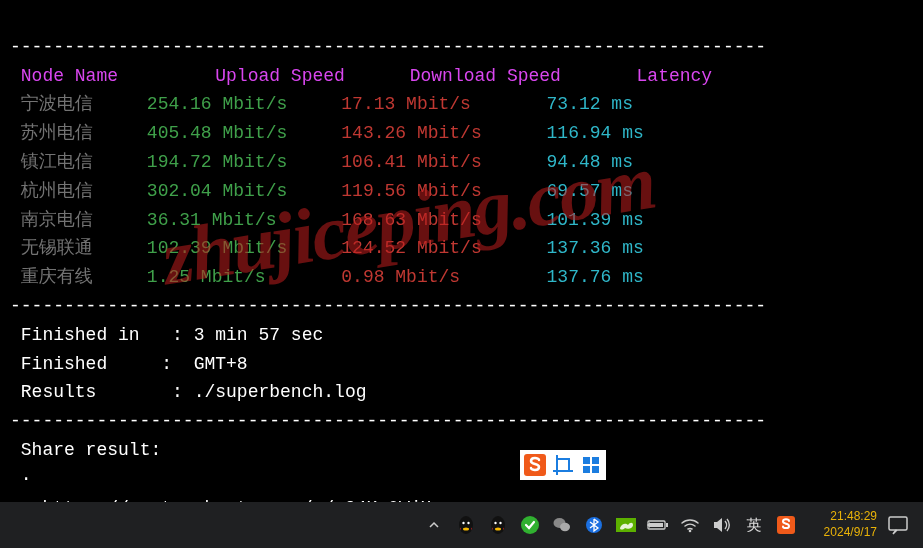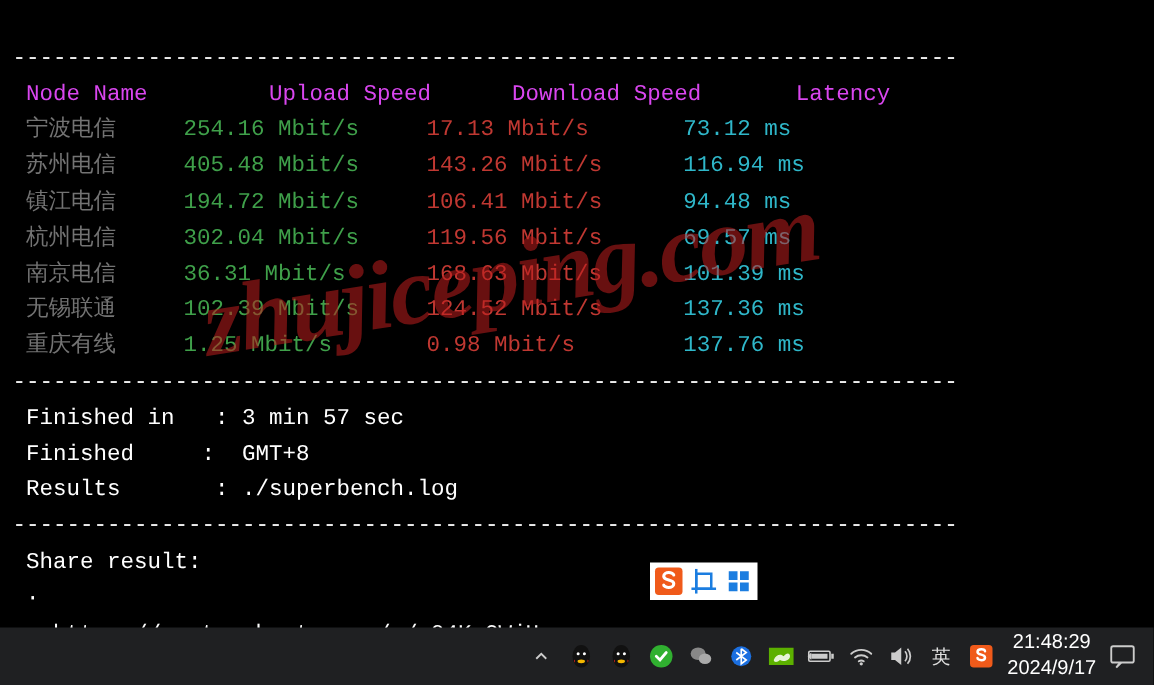--- a/index.html
+++ b/index.html
@@ -78,24 +78,24 @@
   .tray-icon {
     width: 22px;
     height: 22px;
     display: inline-flex;
     align-items: center;
     justify-content: center;
     color: #d0d0d0;
     font-size: 15px;
   }
   .clock {
-    color: #ffffff;
+    color: #eab308;
     font-family: "Segoe UI", sans-serif;
-    font-size: 16px;
-    text-align: center;
+    font-size: 12px;
+    text-align: right;
     line-height: 1.3;
     min-width: 70px;
     white-space: pre;
   }
   .notif-icon {
     width: 34px;
     height: 30px;
     display: inline-flex;
     align-items: center;
     justify-content: center;

